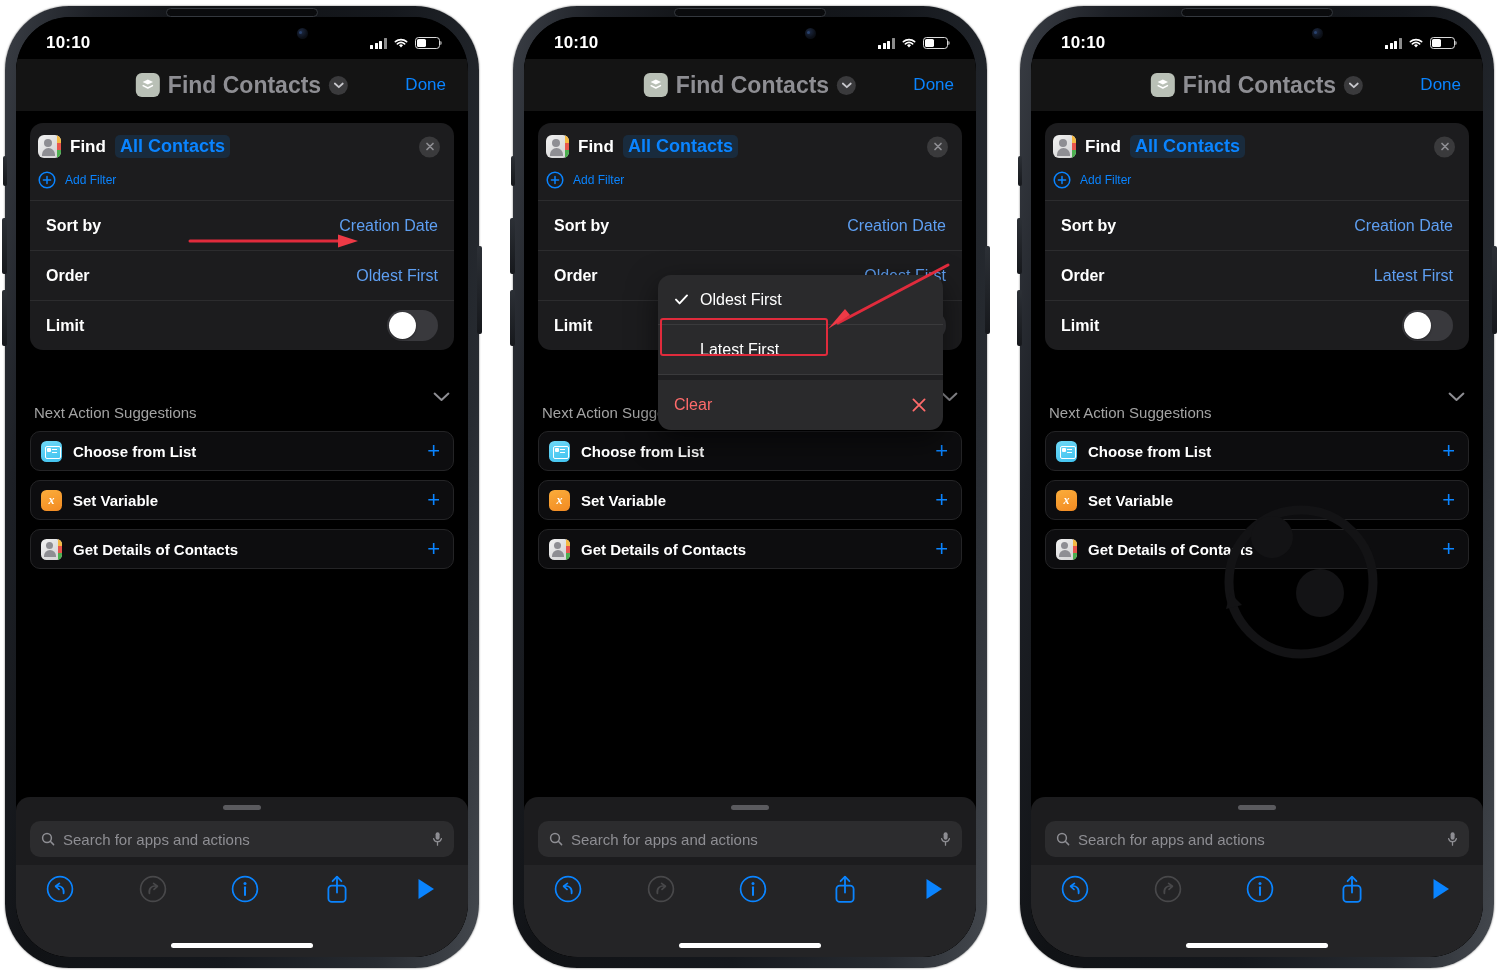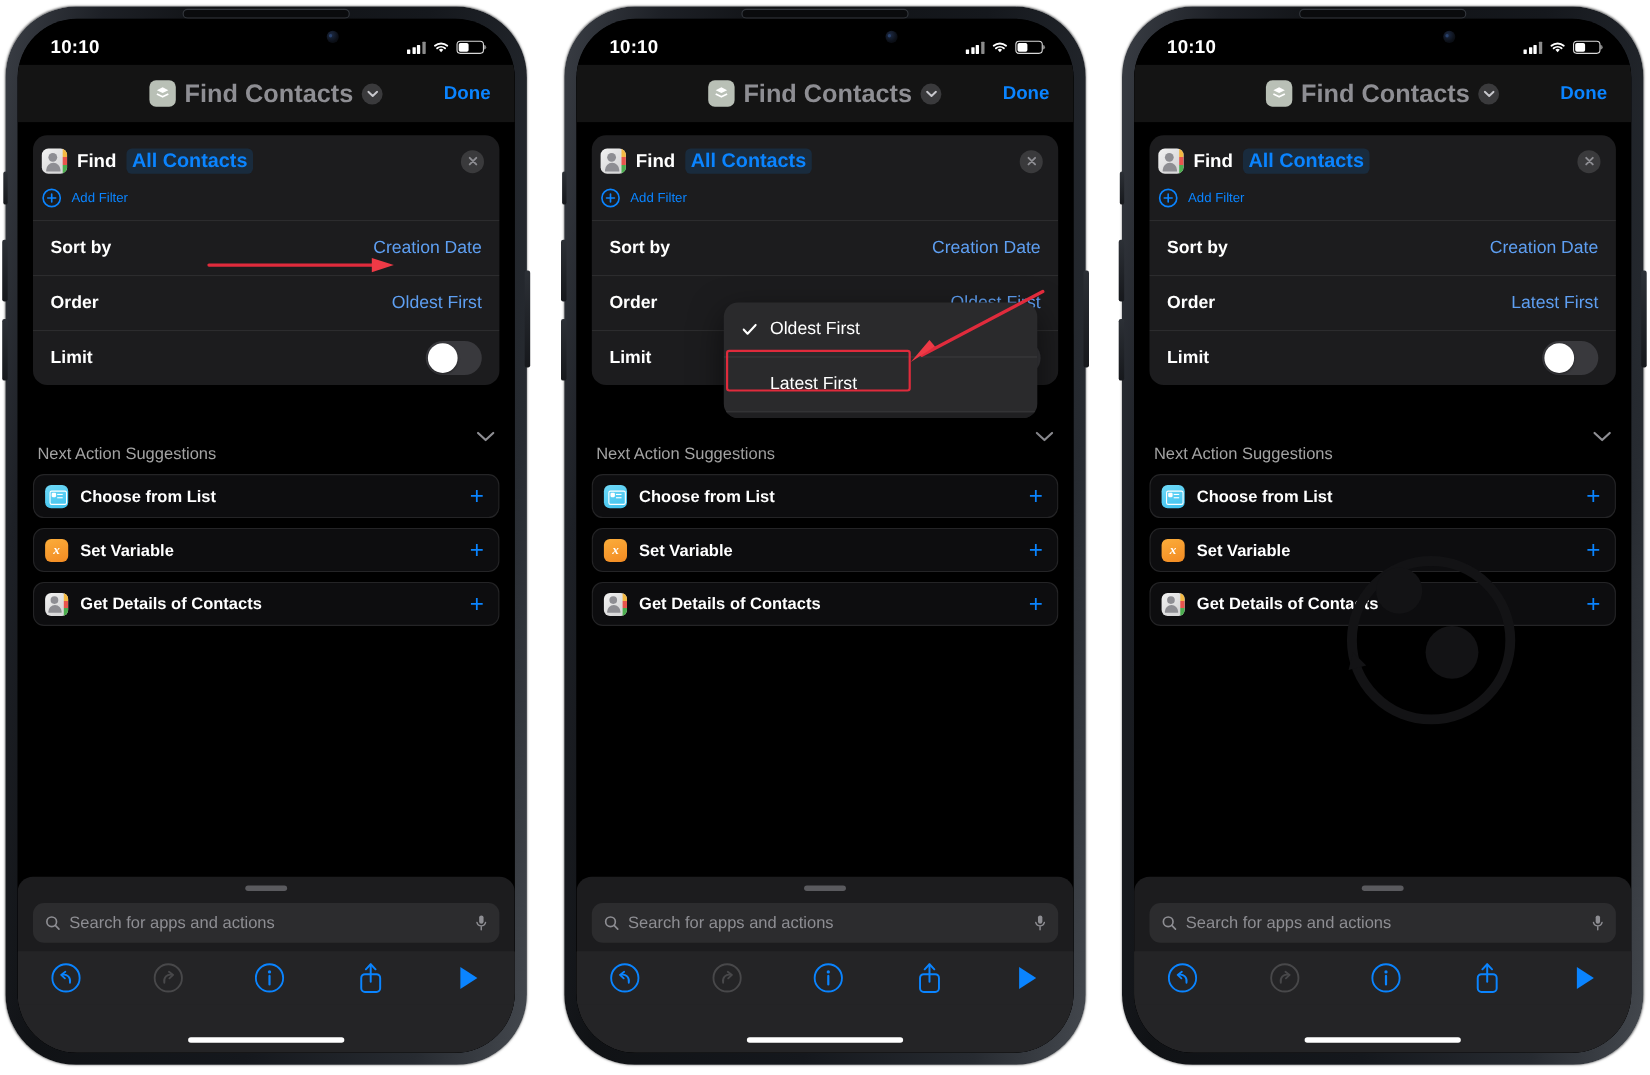--- a/index.html
+++ b/index.html
@@ -117,21 +117,21 @@
     background: #b9c0b6;
     display:flex; align-items:center; justify-content:center;
   }
   .nav-title { font-size: 23px; font-weight: bold; color: #8e8e93; }
   .nav-chev {
     width: 19px; height: 19px; border-radius: 50%;
     background: #3a3a3c; display:flex;align-items:center;justify-content:center;
   }
   .nav-done {
     position: absolute; right: 22px;
-    font-size: 17px; font-weight: bold; color: #0a84ff;
+    font-size: 17px; font-weight: normal; color: #0a84ff;
   }
 
   
   .content { position: absolute; top: 94px; left: 0; right: 0; bottom: 0; }
 
   .card {
     margin: 12px 14px 0 14px;
     background: #1c1c1e;
     border-radius: 13px;
     overflow: hidden;
@@ -637,20 +637,26 @@
                   <path d="M1 5.6 L4.6 9.4 L12 1.4" stroke="#fff" stroke-width="1.9" fill="none" stroke-linecap="round" stroke-linejoin="round"></path>
                 </svg>
             </span>
             <span class="ptext">Oldest First</span>
           </div>
           <div class="popup-item">
             <span class="check"></span>
             <span class="ptext">Latest First</span>
           </div>
           <div class="popup-sep"></div>
+          <div class="popup-item last danger">
+            <span class="ptext">Clear</span>
+            <svg width="16" height="16" viewBox="0 0 16 16">
+                <path d="M2.4 2.4 L13.6 13.6 M13.6 2.4 L2.4 13.6" stroke="#ff6b6b" stroke-width="1.8" stroke-linecap="round"></path>
+              </svg>
+          </div>
         </div>
 
         <div class="hl-box" style="left:136px; top:301px; width:168px; height:38px;"></div>
 
         <svg class="arrow" style="left:288px; top:244px; width:140px; height:72px;" viewBox="0 0 140 72">
           <path d="M136 4 L26 62" stroke="#e02b3c" stroke-width="3" stroke-linecap="round"></path>
           <path d="M16 68 L38 54 L33 48 Z" fill="#ee3a46"></path>
         </svg>
 
       </div>

